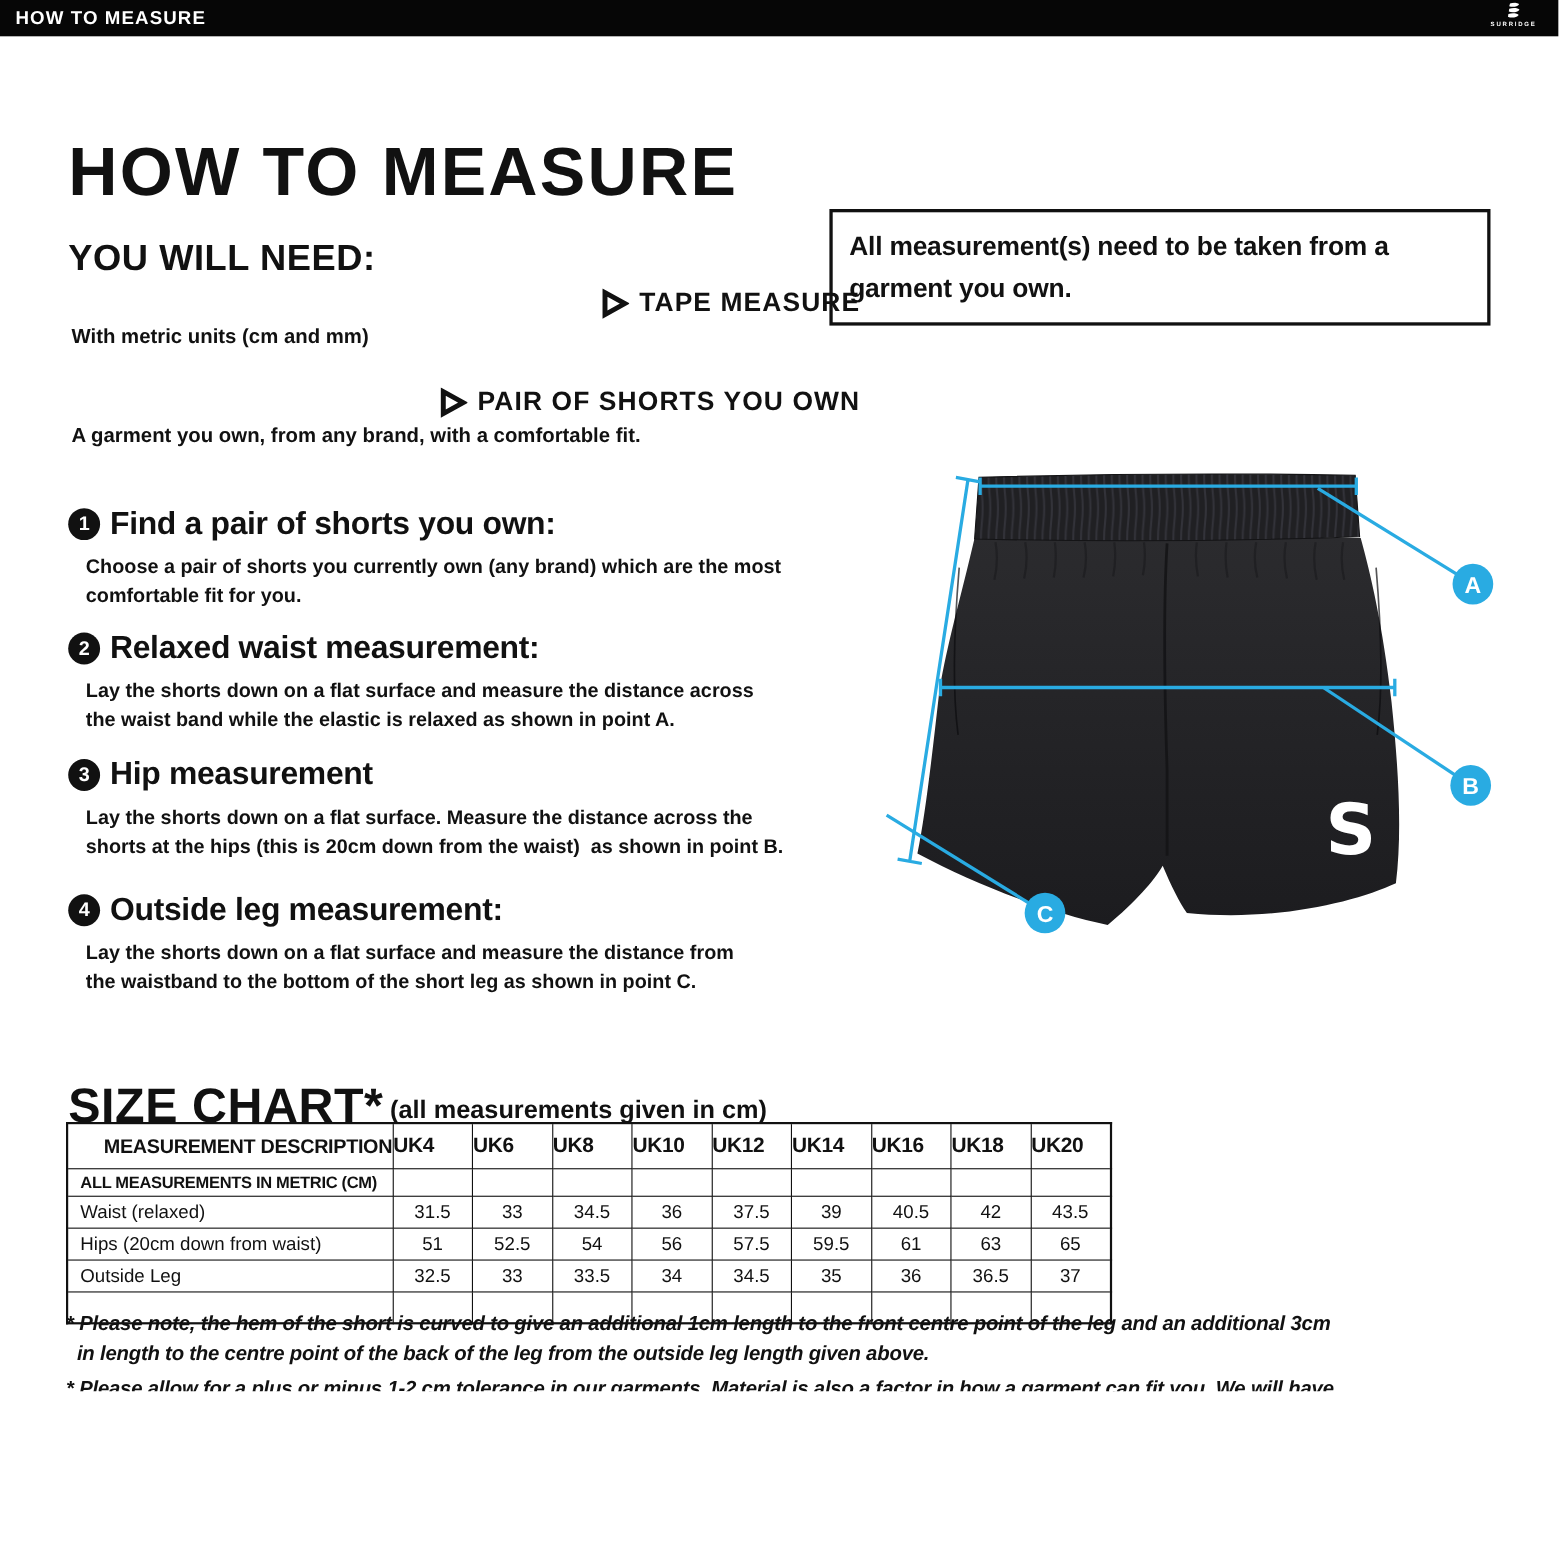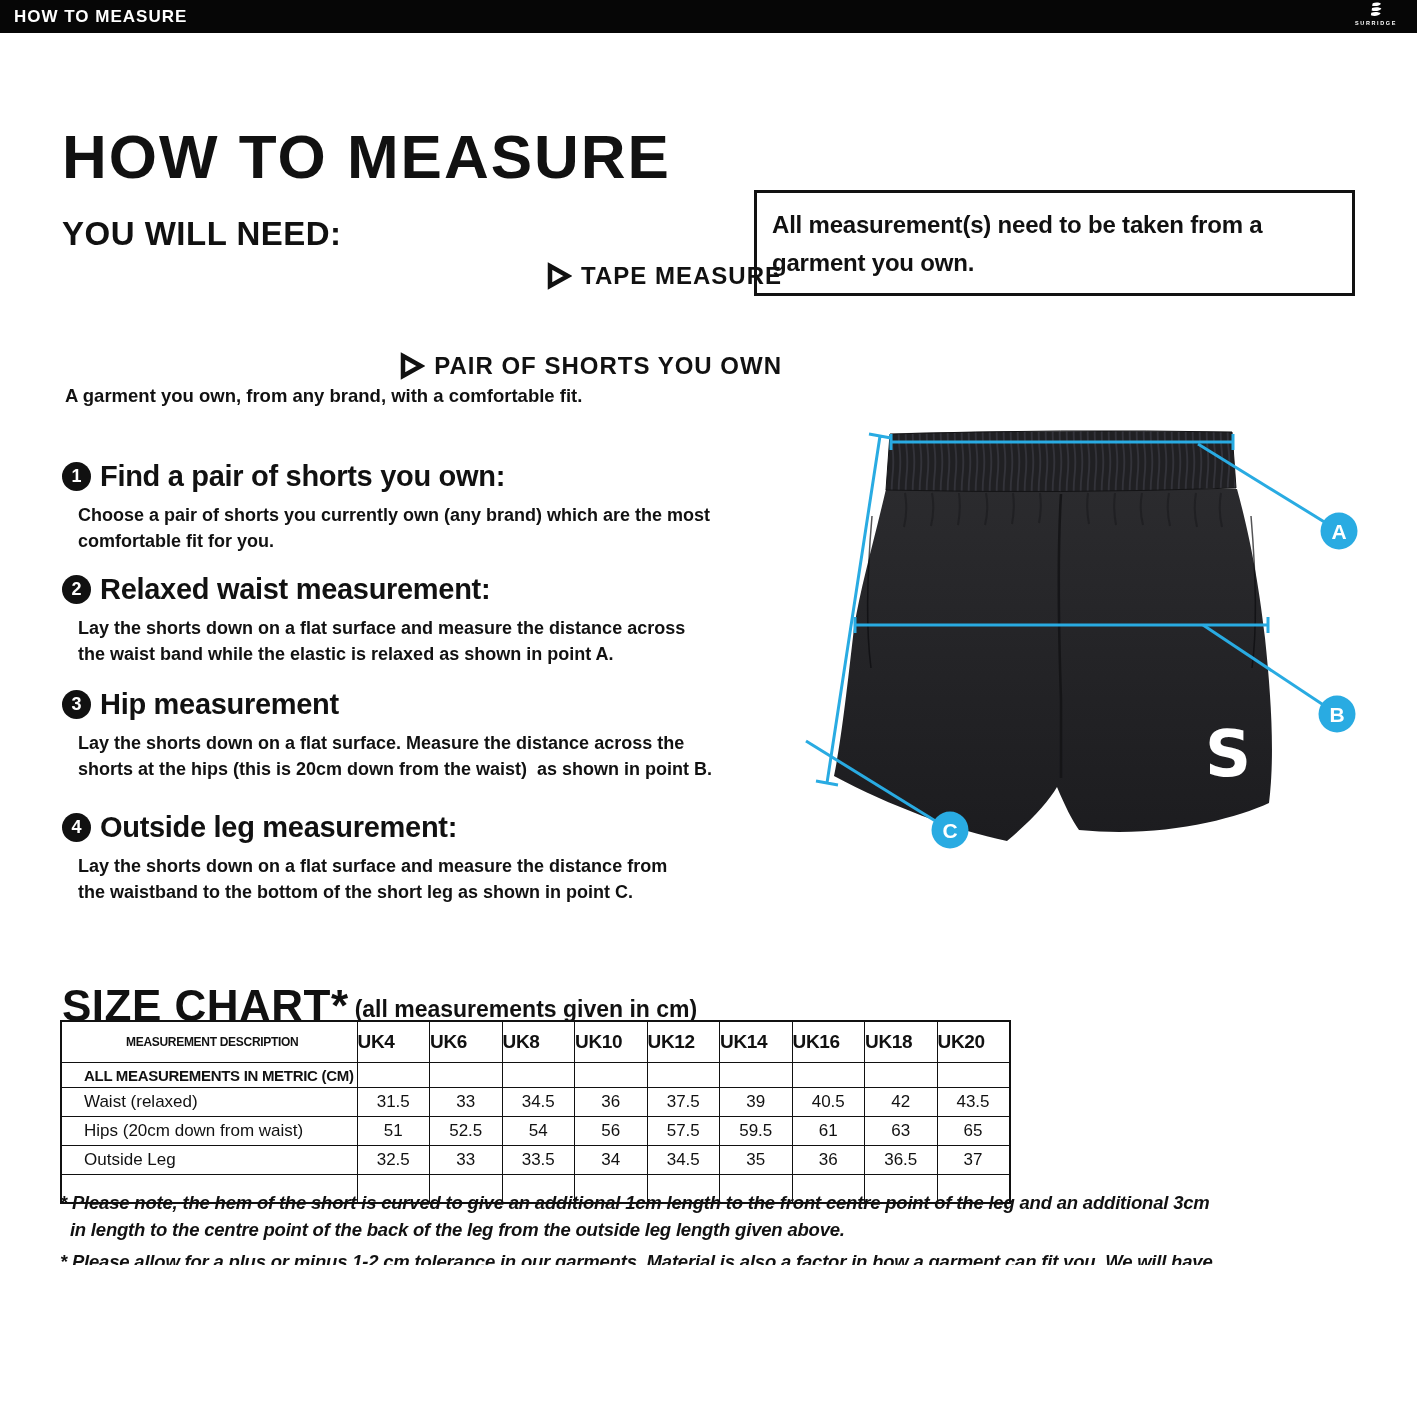--- a/index.html
+++ b/index.html
@@ -48,24 +48,24 @@
   
   .diagram{position:absolute;left:780px;top:398px;width:640px;height:485px;margin:0;}
 
   
   .chart-heading{position:absolute;left:62px;top:944px;font-size:44px;font-weight:bold;letter-spacing:.5px;}
   .chart-heading .sub{font-size:23px;font-weight:bold;letter-spacing:0;position:relative;top:-4px;margin-left:6px;}
 
   table.size{position:absolute;left:60px;top:1020px;border-collapse:collapse;table-layout:fixed;
         width:949px;border:2.5px solid #111;}
   table.size th,table.size td{border:1.5px solid #111;padding:0 0 0 6px;overflow:hidden;}
-  table.size th{font-size:12px;font-weight:bold;letter-spacing:-.3px;text-align:center;height:40px;}
+  table.size th{font-size:18px;font-weight:bold;letter-spacing:-.3px;text-align:right;height:40px;}
   table.size th.num{text-align:left;padding:0;font-size:19px;}
   table.size td{font-size:17px;text-align:center;padding:0;height:28px;}
-  table.size td.desc{text-align:left;padding-left:22px;}
+  table.size td.desc{text-align:left;padding-left:11px;}
   table.size tr.metric td{height:24px;}
   table.size td.metric-note{font-size:15px;font-weight:bold;letter-spacing:-.3px;}
   table.size tr.empty td{height:27px;}
 
   
   .footnote{position:absolute;left:60px;width:1348px;margin:0;font-size:18.5px;font-weight:bold;
         font-style:italic;line-height:26.5px;white-space:pre-wrap;letter-spacing:-.2px;}
   .footnote.f1{top:1190px;}
   .footnote.f2{top:1249px;}
 </style>
@@ -96,20 +96,21 @@
   </div>
 
   <div id="need-items">
       <div class="need-item">
         <div class="need-head">
           <svg class="tri" viewBox="0 0 26 28">
             <polygon points="4,4 22,14 4,24"></polygon>
           </svg>
           <span class="need-label">TAPE MEASURE</span>
         </div>
+        <p class="need-desc">With metric units (cm and mm)</p>
       </div>
       <div class="need-item">
         <div class="need-head">
           <svg class="tri" viewBox="0 0 26 28">
             <polygon points="4,4 22,14 4,24"></polygon>
           </svg>
           <span class="need-label">PAIR OF SHORTS YOU OWN</span>
         </div>
         <p class="need-desc">A garment you own, from any brand, with a comfortable fit.</p>
       </div>

